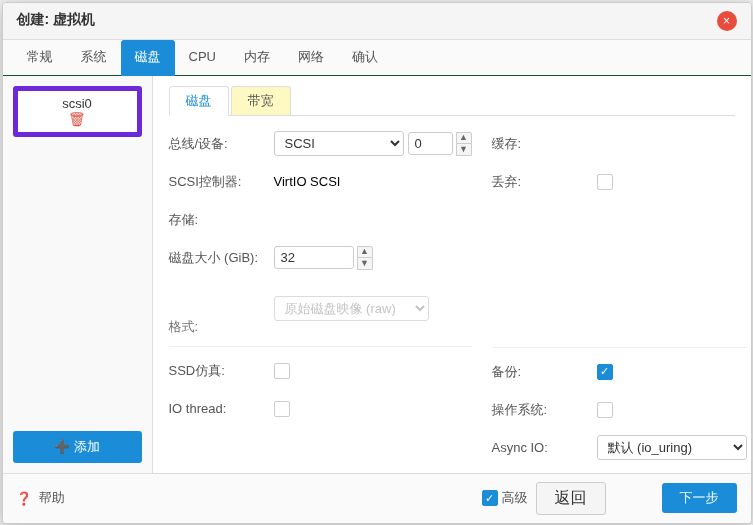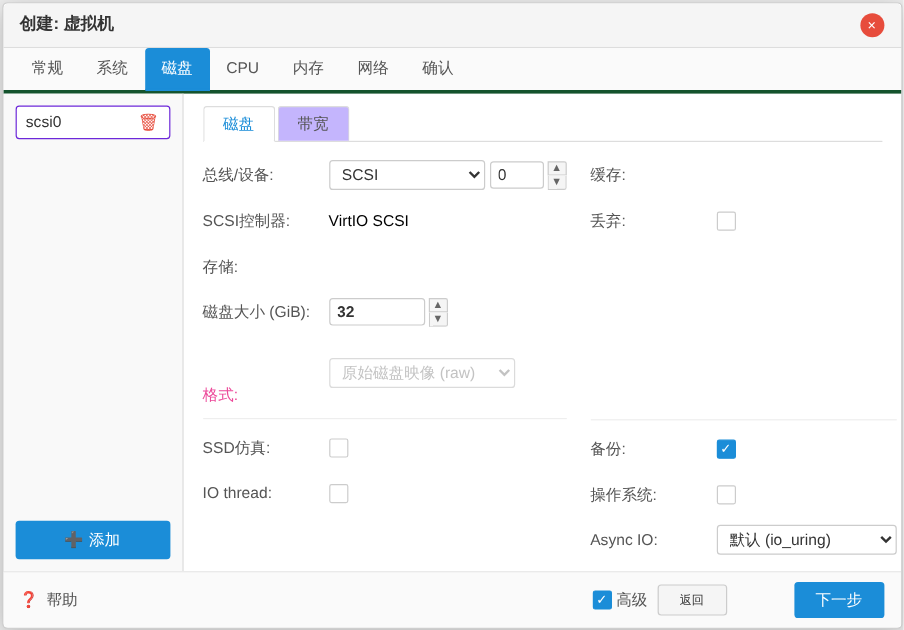--- a/index.html
+++ b/index.html
@@ -47,21 +47,21 @@
       cursor: pointer;
       display: flex;
       align-items: center;
       justify-content: center;
       color: #fff;
       font-size: 12px;
       line-height: 1;
     }
     .nav-tabs {
       background: #fafafa;
-      border-bottom: 3px solid #14532d;
+      border-bottom: 1px solid #14532d;
       display: flex;
       padding: 0 10px;
     }
     .nav-tab {
       padding: 8px 14px;
       cursor: pointer;
       color: #555;
       border: none;
       background: none;
       font-size: 13px;
@@ -86,25 +86,26 @@
       padding: 10px;
       display: flex;
       flex-direction: column;
       gap: 8px;
     }
     .sidebar-item {
       display: flex;
       align-items: center;
       justify-content: space-between;
       background: #fff;
-      border: 1px solid #6d28d9;
+      border: 5px solid #6d28d9;
       border-radius: 3px;
       padding: 5px 8px;
       font-size: 13px;
       color: #333;
+      flex-direction: column;
     }
     .sidebar-item .delete-icon {
       color: #e74c3c;
       cursor: pointer;
       font-size: 14px;
     }
     .add-btn {
       margin-top: auto;
       background: #1b8dd8;
       color: #fff;
@@ -127,21 +128,21 @@
     .sub-tabs {
       display: flex;
       border-bottom: 1px solid #ddd;
       margin-bottom: 14px;
     }
     .sub-tab {
       padding: 5px 16px;
       cursor: pointer;
       border: 1px solid #ddd;
       border-bottom: none;
-      background: #c4b5fd;
+      background: #fef9c3;
       color: #555;
       font-size: 13px;
       border-radius: 3px 3px 0 0;
       margin-right: 2px;
     }
     .sub-tab.active {
       background: #fff;
       color: #1b8dd8;
       border-bottom: 1px solid #fff;
       margin-bottom: -1px;
@@ -163,21 +164,21 @@
       margin-bottom: 10px;
       min-height: 28px;
     }
     .form-label {
       color: #555;
       min-width: 105px;
       font-size: 13px;
       flex-shrink: 0;
     }
     .form-label.disabled {
-      color: #ec4899;
+      color: #737373;
       margin-top: 36px;
     }
     .form-control {
       display: flex;
       align-items: center;
       gap: 4px;
       flex: 1;
     }
     select {
       border: 1px solid #ccc;
@@ -287,21 +288,21 @@
       font-size: 13px;
       margin-left: 48px;
     }
     .btn-default {
       background: #f5f5f5;
       color: #333;
       border: 1px solid #ccc;
       border-radius: 3px;
       padding: 5px 18px;
       cursor: pointer;
-      font-size: 10px;
+      font-size: 16px;
     }
     .advanced-label {
       display: flex;
       align-items: center;
       gap: 4px;
       color: #555;
       font-size: 13px;
     }
     .inline-select-container {
       display: flex;
@@ -374,21 +375,21 @@
             </div>
           </div>
 
           <div class="form-row">
             <span class="form-label">存储:</span>
           </div>
 
           <div class="form-row">
             <span class="form-label">磁盘大小 (GiB):</span>
             <div class="form-control inline-select-container">
-              <input type="text" class="number-input" style="width: 80px; font-weight: bold;" value="32">
+              <input type="text" class="number-input" style="width: 80px;" value="32">
               <div class="number-spinner">
                 <button class="spinner-btn">▲</button>
                 <button class="spinner-btn">▼</button>
               </div>
             </div>
           </div>
 
           <div class="form-row">
             <span class="form-label disabled">格式:</span>
             <div class="form-control">

